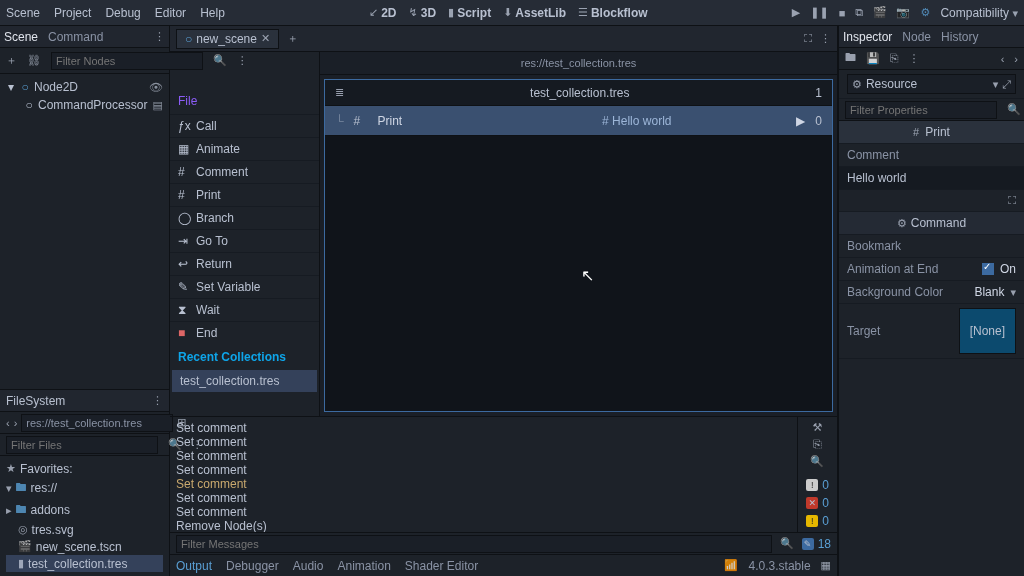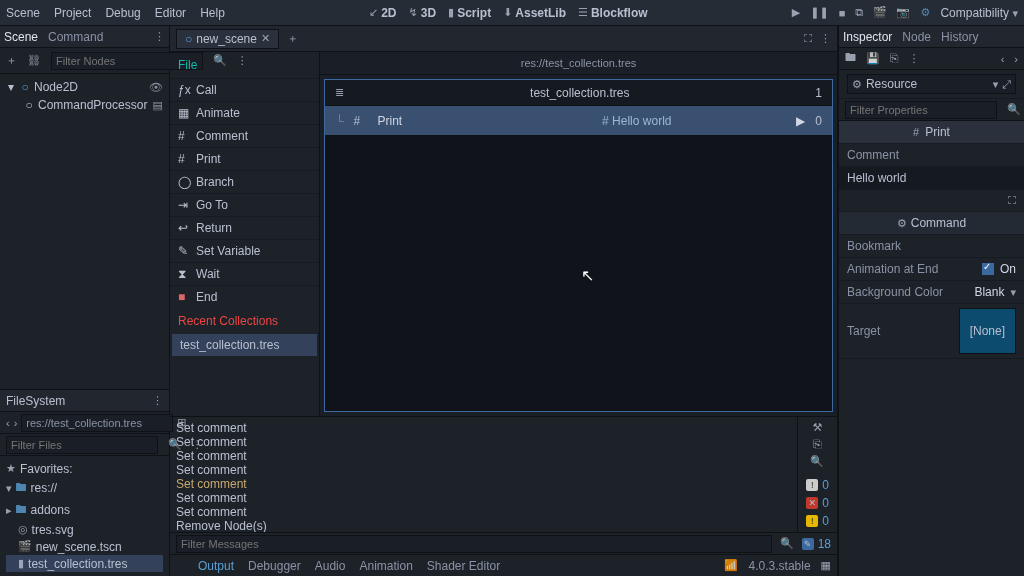--- a/index.html
+++ b/index.html
@@ -31,24 +31,24 @@
 .fs-head { height:22px; display:flex; align-items:center; padding:0 6px; background:#21262f; border-bottom:1px solid #0e1115; }
 .fs-path { height:22px; display:flex; align-items:center; gap:4px; padding:0 6px; border-bottom:1px solid #0e1115; }
 .fs-tree { padding:4px 6px; }
 .fs-tree .row { display:flex; align-items:center; gap:4px; padding:1.5px 0; }
 .fs-tree .row.sel { background:#34415a; }
 .ind1 { padding-left:12px; }
 .mid-tabs { height:26px; display:flex; align-items:center; background:#21262f; border-bottom:1px solid #0e1115; padding:0 6px; gap:8px; }
 .doc-tab { display:flex; align-items:center; gap:4px; background:#2a313c; padding:2px 8px; border:1px solid #0e1115; }
 .mid-body { flex:1; display:flex; min-height:0; }
 .cmd-list { width:150px; border-right:1px solid #0e1115; display:flex; flex-direction:column; }
-.file-label { padding:6px 8px; color:#14b8a6; }
+.file-label { padding:6px 8px; color:#8b5cf6;margin-top:36px; }
 .cmd-item { padding:4px 8px; display:flex; align-items:center; gap:6px; border-top:1px solid #161b22; }
 .cmd-item .ic { width:12px; }
-.recent-head { padding:6px 8px; color:#ef4444; }
+.recent-head { padding:6px 8px; color:#0ea5e9;font-weight:bold; }
 .recent-item { padding:4px 8px; background:#34415a; margin:0 2px; }
 .canvas-area { flex:1; background:#1a1f27; display:flex; flex-direction:column; }
 .canvas-title { text-align:center; padding:5px 0; color:#8a93a5; border-bottom:1px solid #0e1115; font-size:11px; }
 .canvas-inner { flex:1; margin:4px; border:1px solid #3c6aa0; position:relative; background:#10141a; }
 .flow-head { height:26px; border-bottom:1px solid #0e1115; display:flex; align-items:center; padding:0 10px; background:#151a21; }
 .flow-head .ttl { flex:1; text-align:center; }
 .flow-row { height:30px; display:flex; align-items:center; padding:0 10px; gap:10px; background:#3a5070; border-bottom:1px solid #0e1115; }
 .flow-row .ic { width:14px; }
 .flow-row .label { color:#cfd6e4; width:100px; }
 .flow-row .note { flex:1; text-align:center; color:#9db6d8; }
@@ -56,21 +56,21 @@
 .cursor { position:absolute; left:256px; top:186px; font-size:16px; color:#fff; pointer-events:none; }
 .bottom-panel { height:160px; border-top:1px solid #0e1115; display:flex; flex-direction:column; }
 .output-body { flex:1; display:flex; min-height:0; }
 .log { flex:1; padding:4px 6px; font-family:monospace; font-size:11px; color:#6e7a90; overflow:hidden; }
 .log-icons { width:40px; border-left:1px solid #0e1115; display:flex; flex-direction:column; align-items:center; gap:4px; padding:4px 0; }
 .badge { display:flex; align-items:center; gap:4px; font-size:11px; }
 .badge .sq { width:12px; height:12px; display:flex; align-items:center; justify-content:center; font-size:9px; border-radius:2px; }
 .filter-msg { height:22px; display:flex; align-items:center; padding:0 6px; border-top:1px solid #0e1115; gap:8px; }
 .btabs { height:22px; display:flex; align-items:center; padding:0 6px; gap:14px; border-top:1px solid #0e1115; }
 .btabs span { color:#8a93a5; }
-.btabs .active { color:#5a9fd4;margin-left:22px; }
+.btabs .active { color:#5a9fd4; }
 .status { margin-left:auto; display:flex; align-items:center; gap:10px; }
 .insp-row { padding:4px 8px; display:flex; align-items:center; gap:6px; border-bottom:1px solid #161b22; }
 .insp-head { background:#2a313c; justify-content:center; }
 .insp-sh { background:#242a34; justify-content:center; gap:4px; }
 .field { flex:1; color:#8a93a5; }
 .val { color:#cfd6e4; }
 .resource-sel { flex:1; background:#1a1f27; border:1px solid #0e1115; padding:2px 4px; display:flex; align-items:center; gap:4px; }
 .chev { margin-left:auto; }
 .chk { width:12px; height:12px; background:#3c6aa0; display:inline-block; position:relative; }
 .chk::after { content:"✓"; position:absolute; top:-2px; left:1px; font-size:10px; color:#fff; }

